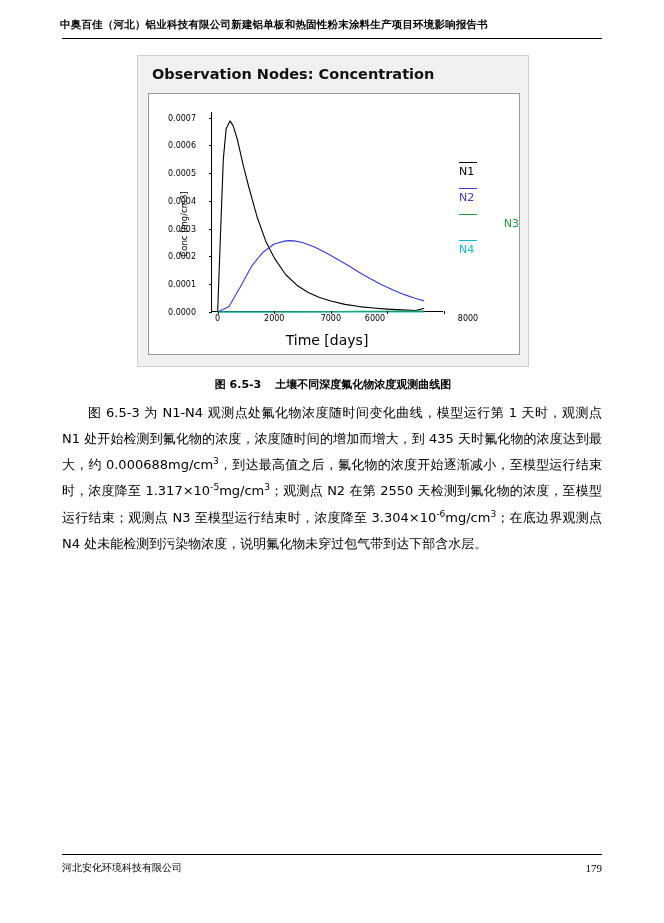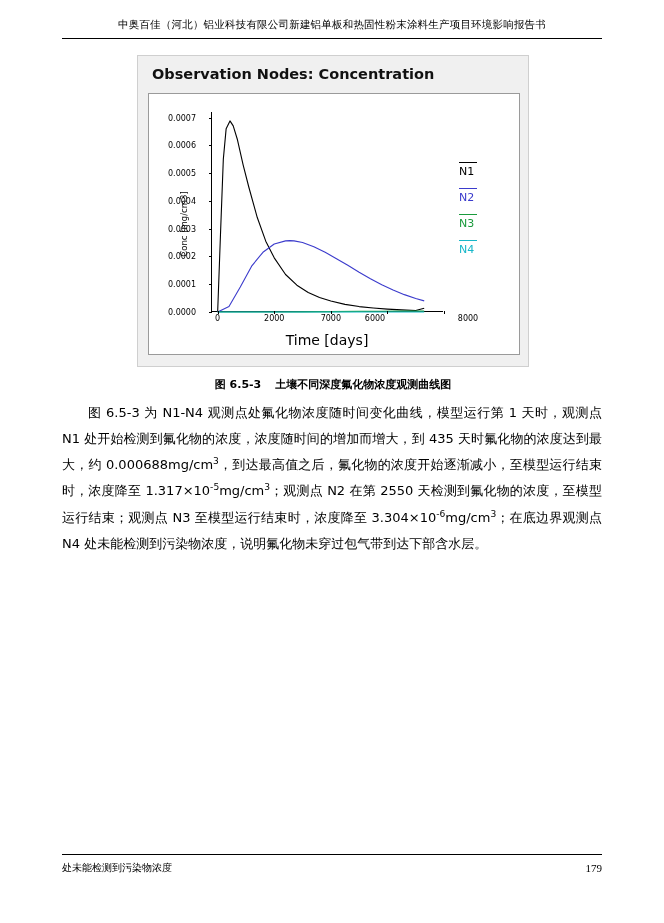--- a/index.html
+++ b/index.html
@@ -18,21 +18,22 @@
   .page {
     position: absolute;
     inset: 0;
     padding: 0;
   }
   .header {
     position: absolute;
     top: 18px;
     left: 60px;
     right: 60px;
-    text-align: center;
+    text-align: left;
+    font-weight: bold;
   }
   .header-text {
     font-family: "DejaVu Sans", sans-serif;
     font-size: 10.5px;
     letter-spacing: 0.2px;
     color: #000;
     white-space: nowrap;
   }
   .header-rule {
     position: absolute;
@@ -275,35 +276,35 @@
             <div class="legend-entry">
               <div class="legend-line" style="border-top-color: rgb(0, 0, 0);"></div>
               <div class="legend-label" style="color: rgb(0, 0, 0);">N1</div>
             </div>
             <div class="legend-entry">
               <div class="legend-line" style="border-top-color: rgb(59, 59, 204);"></div>
               <div class="legend-label" style="color: rgb(59, 59, 204);">N2</div>
             </div>
             <div class="legend-entry">
               <div class="legend-line" style="border-top-color: rgb(26, 154, 60);"></div>
-              <div class="legend-label" style="color: rgb(26, 154, 60);">N3</div>
+              <div class="legend-label" style="color: rgb(26, 154, 60); text-align: right;">N3</div>
             </div>
             <div class="legend-entry">
               <div class="legend-line" style="border-top-color: rgb(23, 183, 201);"></div>
               <div class="legend-label" style="color: rgb(23, 183, 201);">N4</div>
             </div>
           </div>
       </div>
     </div>
     <div class="fig-caption">
       <span class="num">图 6.5-3</span><span>土壤不同深度氟化物浓度观测曲线图</span>
     </div>
   </div>
 
   <div class="body-text" id="body-text">图 6.5-3 为 N1-N4 观测点处氟化物浓度随时间变化曲线，模型运行第 1 天时，观测点 N1 处开始检测到氟化物的浓度，浓度随时间的增加而增大，到 435 天时氟化物的浓度达到最大，约 0.000688mg/cm<sup>3</sup>，到达最高值之后，氟化物的浓度开始逐渐减小，至模型运行结束时，浓度降至 1.317×10<sup>-5</sup>mg/cm<sup>3</sup>；观测点 N2 在第 2550 天检测到氟化物的浓度，至模型运行结束；观测点 N3 至模型运行结束时，浓度降至 3.304×10<sup>-6</sup>mg/cm<sup>3</sup>；在底边界观测点 N4 处未能检测到污染物浓度，说明氟化物未穿过包气带到达下部含水层。</div>
 
   <div class="footer-rule"></div>
   <div class="footer">
-    <div class="footer-left">处未能检测到污染物浓度</div>
+    <div class="footer-left">河北安化环境科技有限公司</div>
     <div class="footer-right">179</div>
   </div>
 
 </div>
 
 </body></html>

